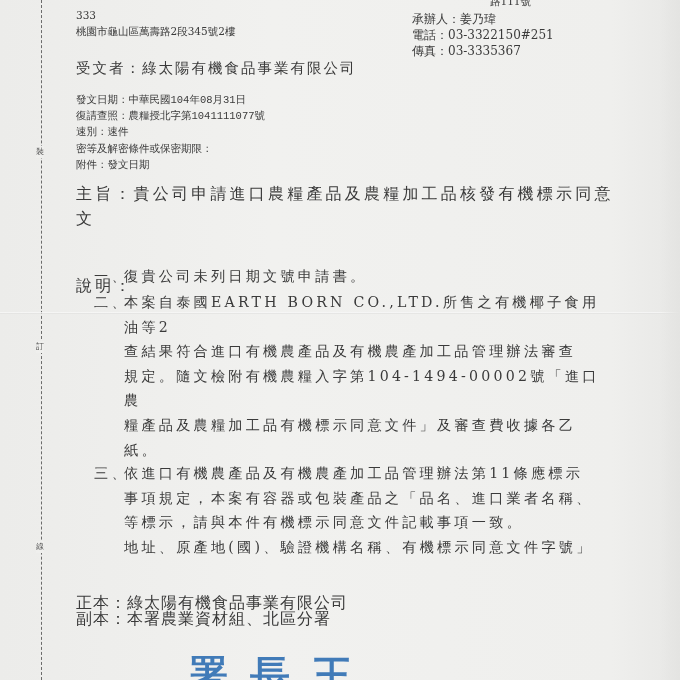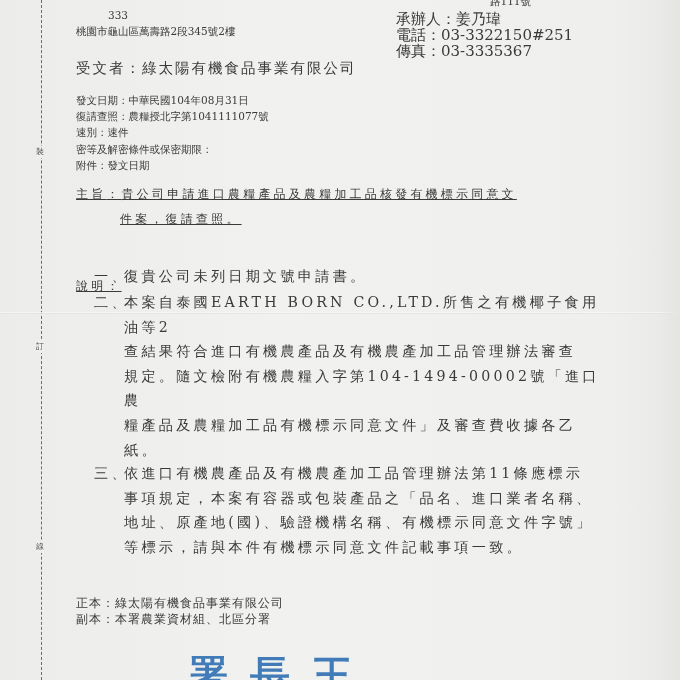--- a/index.html
+++ b/index.html
@@ -24,42 +24,42 @@
   }
   .fold {
     position: absolute; left: 0; width: 680px; height: 2px;
     background: linear-gradient(180deg, rgba(255,255,255,0.9), rgba(210,210,208,0.6));
   }
   .right-edge {
     position: absolute; right: 0; top: 0; width: 20px; height: 680px;
     background: linear-gradient(90deg, rgba(230,230,228,0) 0%, #e4e4e2 100%);
   }
   .small { font-size: 10.5px; line-height: 14px; position: absolute; }
-  .addr-zip { left: 76px; top: 8px; margin-left: 32px; }
+  .addr-zip { left: 76px; top: 8px; }
   .addr-line { left: 76px; top: 24px; }
   .addr-top { left: 490px; top: -6px; }
-  .contact { position: absolute; left: 396px; top: 11px; font-size: 15px; line-height: 16px; }
+  .contact { position: absolute; left: 412px; top: 11px; font-size: 12px; line-height: 16px; }
   .recipient {
     position: absolute; left: 76px; top: 59px; font-size: 14.5px; letter-spacing: 2px;
   }
   .meta {
-    position: absolute; left: 76px; top: 92px; font-size: 10.5px; line-height: 16.2px;
+    position: absolute; left: 76px; top: 92px; font-size: 10.5px; line-height: 16.2px; font-family: Liberation Mono, monospace;
   }
-  .body-text { position: absolute; font-size: 12px; letter-spacing: 3.2px; line-height: 24.5px; text-decoration: underline; }
+  .body-text { position: absolute; font-size: 16px; letter-spacing: 3.2px; line-height: 24.5px; }
   .subject { left: 76px; top: 182px; width: 540px; }
   .subject .cont { padding-left: 44px; }
   .explain-label { left: 76px; top: 238px; margin-top: 36px; }
   .item { position: absolute; left: 94px; width: 520px; font-size: 14.2px; letter-spacing: 3.2px; line-height: 24.6px; }
   .item .num { position: absolute; left: 0; top: 0; }
   .item .txt { padding-left: 30px; }
   .item1 { top: 264px; }
   .item2 { top: 290px; }
   .item3 { top: 461px; }
   .copies {
-    position: absolute; left: 76px; top: 595px; font-size: 12px; line-height: 16px; letter-spacing: 1px;
+    position: absolute; left: 76px; top: 595px; font-size: 16px; line-height: 16px; letter-spacing: 1px;
   }
   .stamp {
     position: absolute; left: 188px; top: 655px; font-size: 40px; color: #2f6fb3;
     font-family: "DejaVu Sans", sans-serif; font-weight: bold; letter-spacing: 22px;
     line-height: 40px; opacity: 0.9;
   }
 </style>
 </head>
 <body>
 
@@ -88,21 +88,20 @@
   <div class="meta">
     <div><span>發文日期</span>：<span>中華民國104年08月31日</span></div>
     <div><span>復請查照</span>：<span>農糧授北字第1041111077號</span></div>
     <div><span>速別</span>：<span>速件</span></div>
     <div><span>密等及解密條件或保密期限</span>：<span></span></div>
     <div><span>附件</span>：<span>發文日期</span></div>
   </div>
 
   <div class="body-text subject">
     <div><span>主旨</span>：<span>貴公司申請進口農糧產品及農糧加工品核發有機標示同意文</span></div>
-    <div class="cont">件案，復請查照。</div>
   </div>
 
   <div class="body-text explain-label">說明：</div>
 
   <div class="item item1">
     <span class="num">一、</span>
     <div class="txt">
       <div>復貴公司未列日期文號申請書。</div>
     </div>
   </div>
@@ -116,22 +115,22 @@
       <div>糧產品及農糧加工品有機標示同意文件」及審查費收據各乙</div>
       <div>紙。</div>
     </div>
   </div>
 
   <div class="item item3">
     <span class="num">三、</span>
     <div class="txt">
       <div>依進口有機農產品及有機農產加工品管理辦法第11條應標示</div>
       <div>事項規定，本案有容器或包裝產品之「品名、進口業者名稱、</div>
+      <div>等標示，請與本件有機標示同意文件記載事項一致。</div>
       <div>地址、原產地(國)、驗證機構名稱、有機標示同意文件字號」</div>
-      <div>等標示，請與本件有機標示同意文件記載事項一致。</div>
     </div>
   </div>
 
   <div class="copies">
     <div><span>正本</span>：<span>綠太陽有機食品事業有限公司</span></div>
     <div><span>副本</span>：<span>本署農業資材組、北區分署</span></div>
   </div>
 
   <div class="stamp">署長王</div>
 </div>

